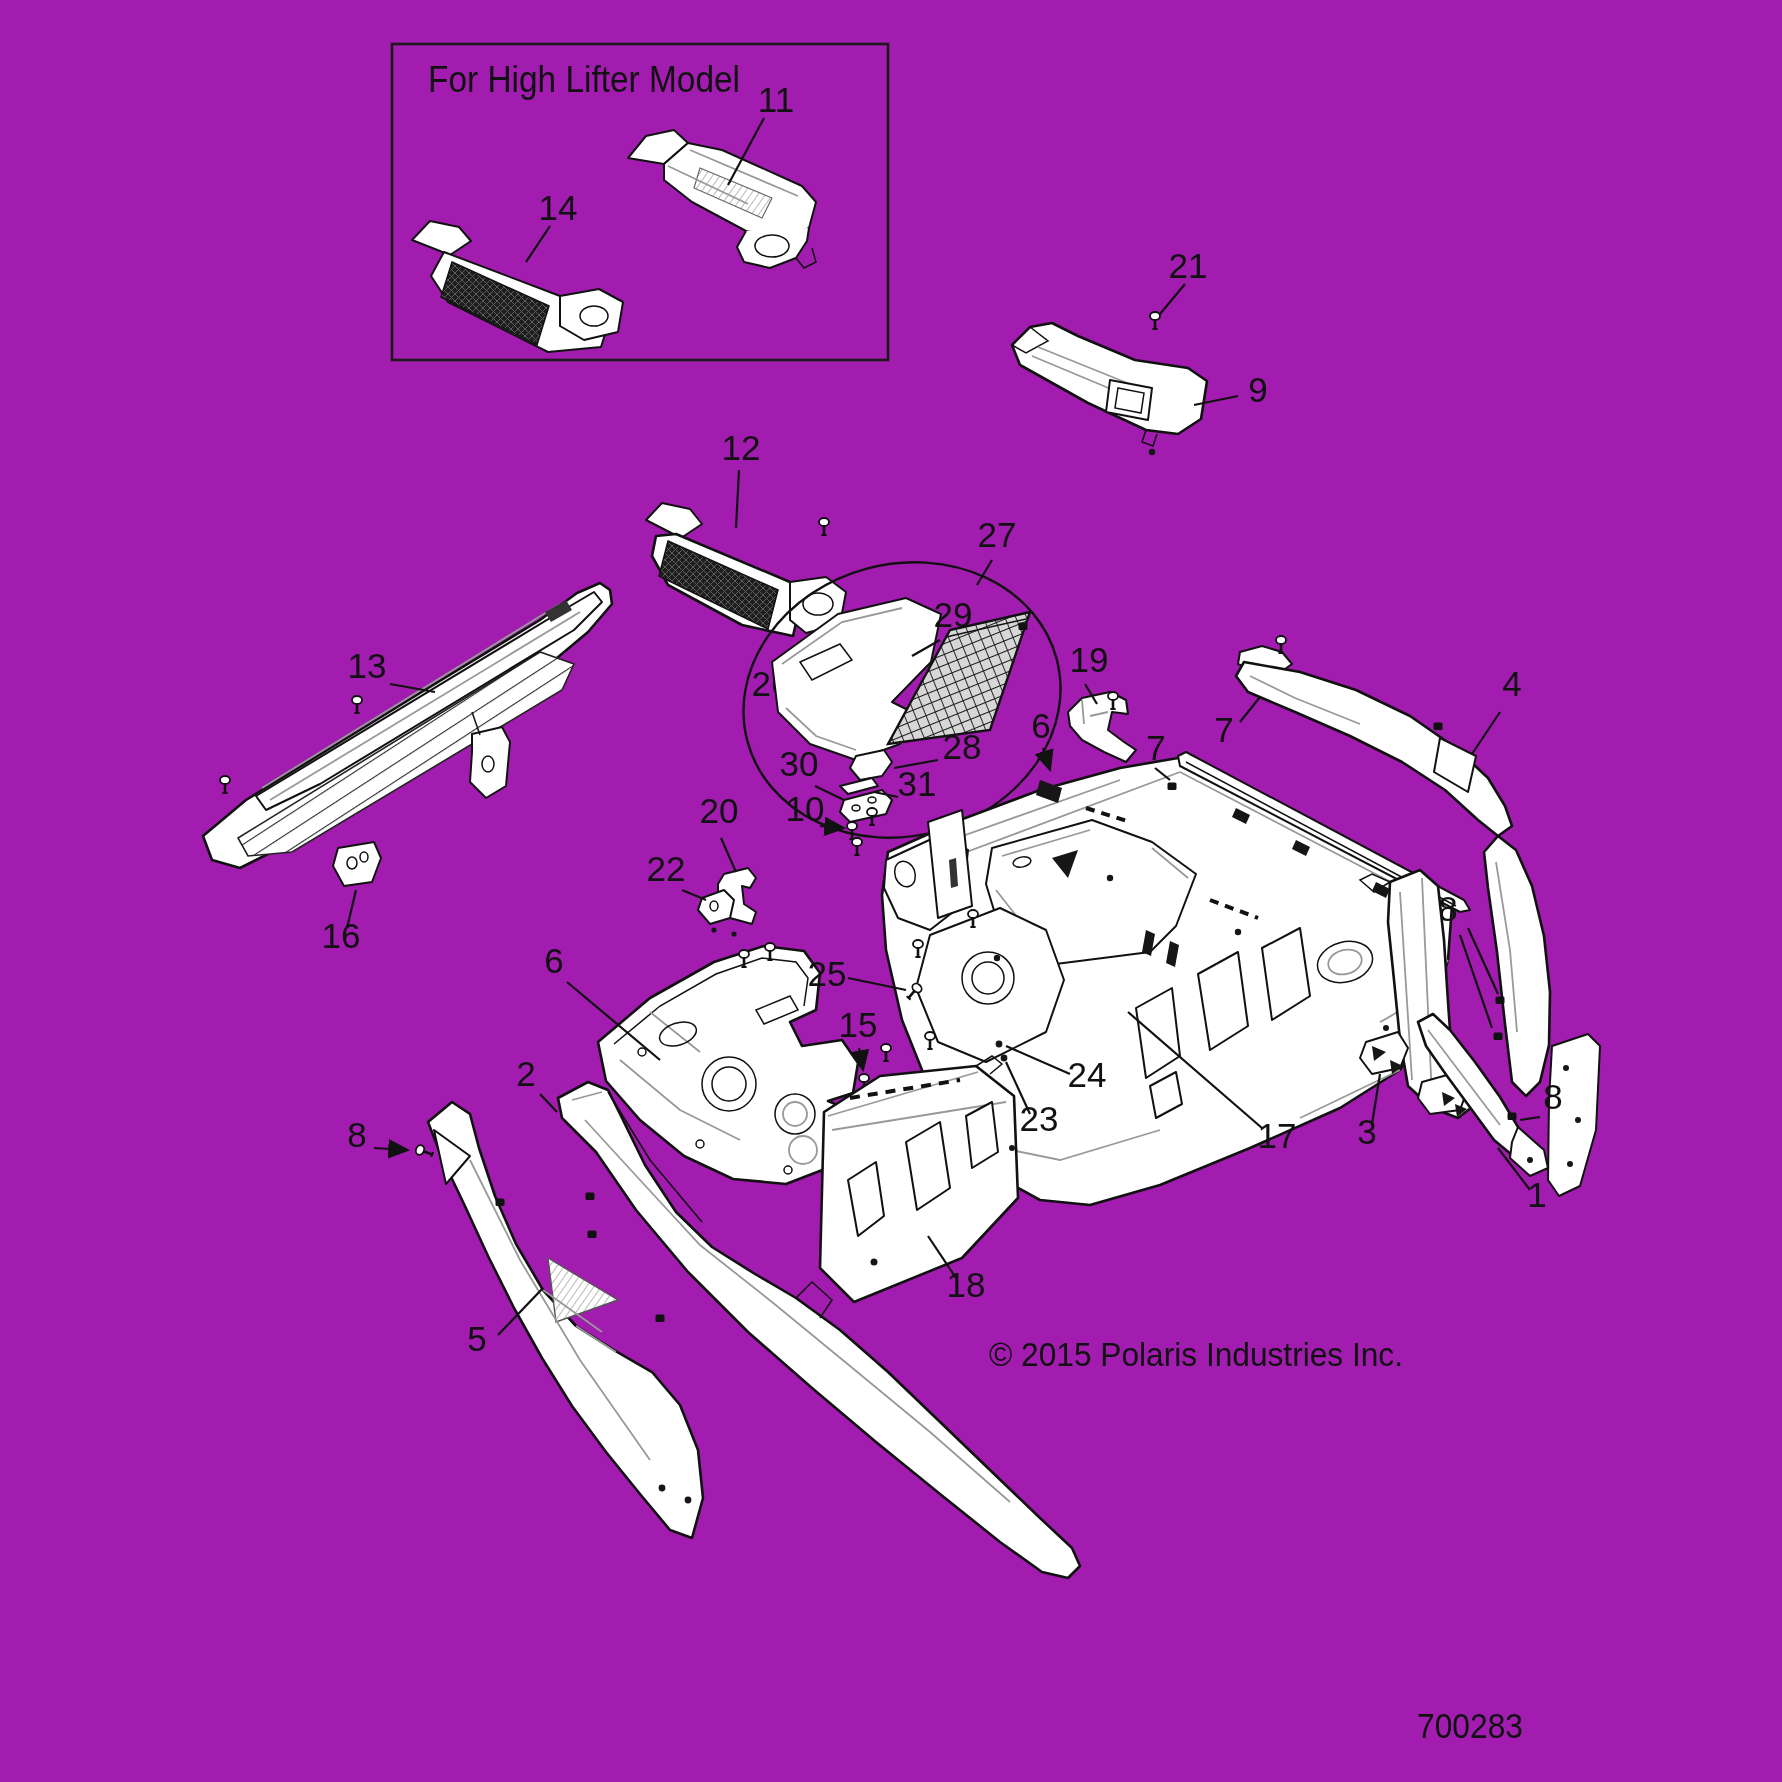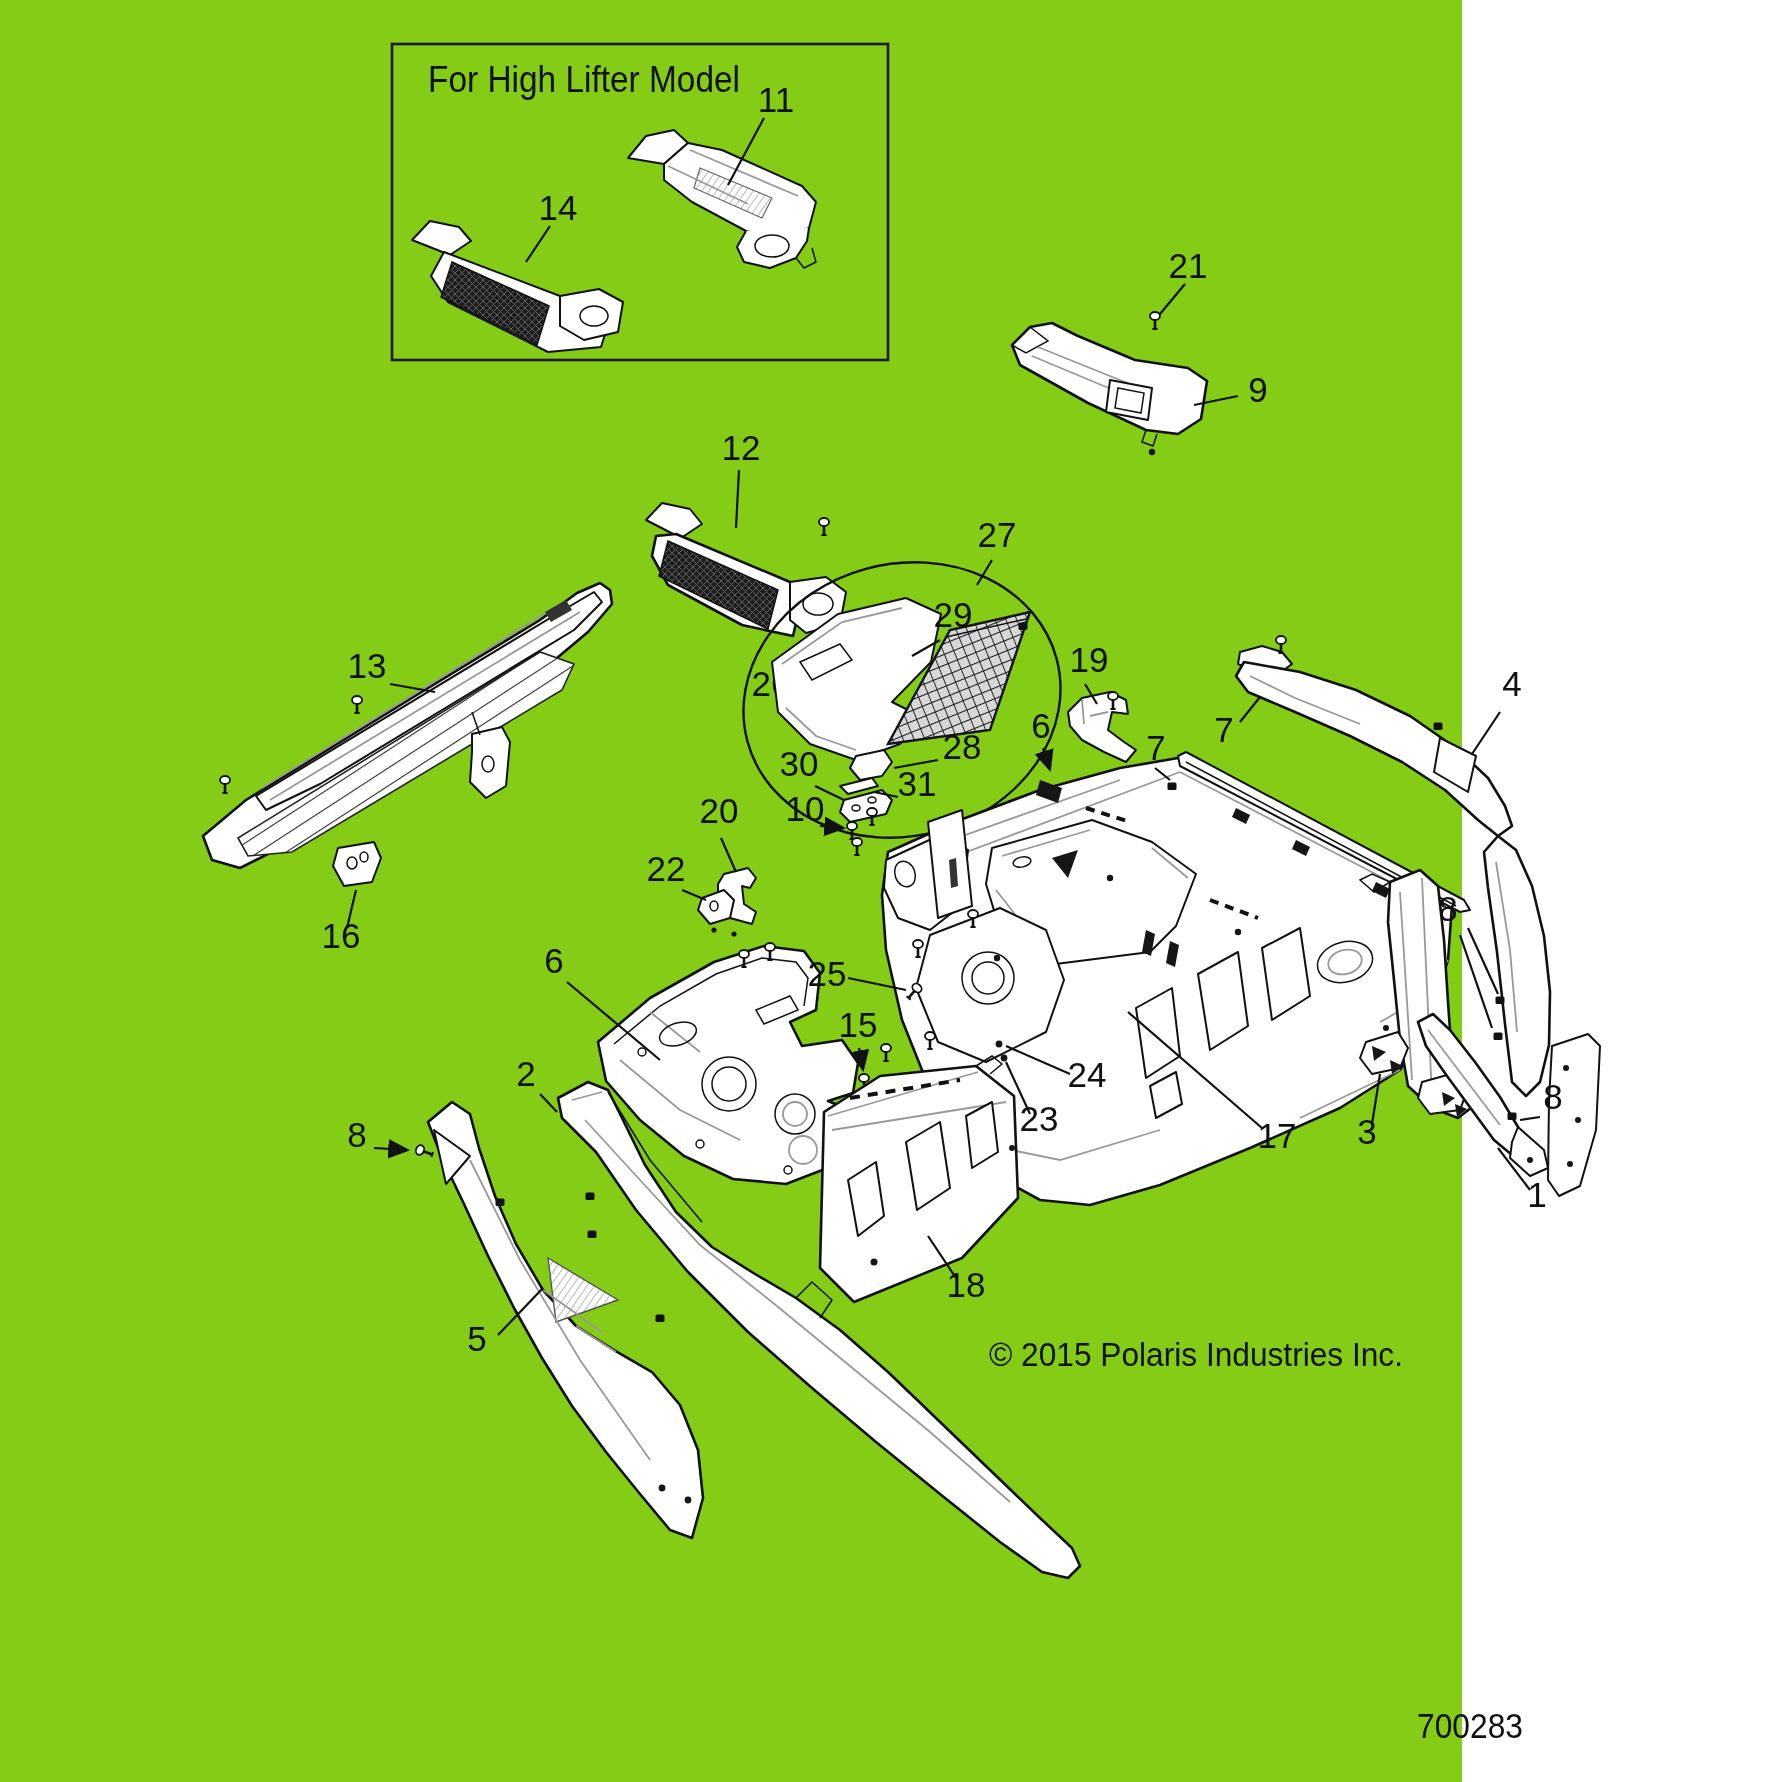--- a/index.html
+++ b/index.html
@@ -1,16 +1,16 @@
 <!DOCTYPE html>
 <html><head>
 <meta charset="utf-8">
 <style>
   html,body{margin:0;padding:0;background:#fff;}
-  .stage{width:1462px;height:1782px;position:relative;background:#84cc16;}
+  .stage{width:1782px;height:1782px;position:relative;background:#a21caf;}
   svg{display:block;font-family:"Liberation Sans", sans-serif;}
   text{fill:#111;}
   .callout{font-size:35px;}
   .ln{stroke:#111;stroke-width:2.2;fill:none;}
   .outline{fill:#fff;stroke:#111;stroke-width:2.6;stroke-linejoin:round;}
   .outline2{fill:#fff;stroke:#111;stroke-width:2;stroke-linejoin:round;}
   .thin{fill:none;stroke:#111;stroke-width:1.5;}
   .gray{fill:none;stroke:#999;stroke-width:1.8;}
   .dark{fill:#161616;stroke:none;}
 </style>

